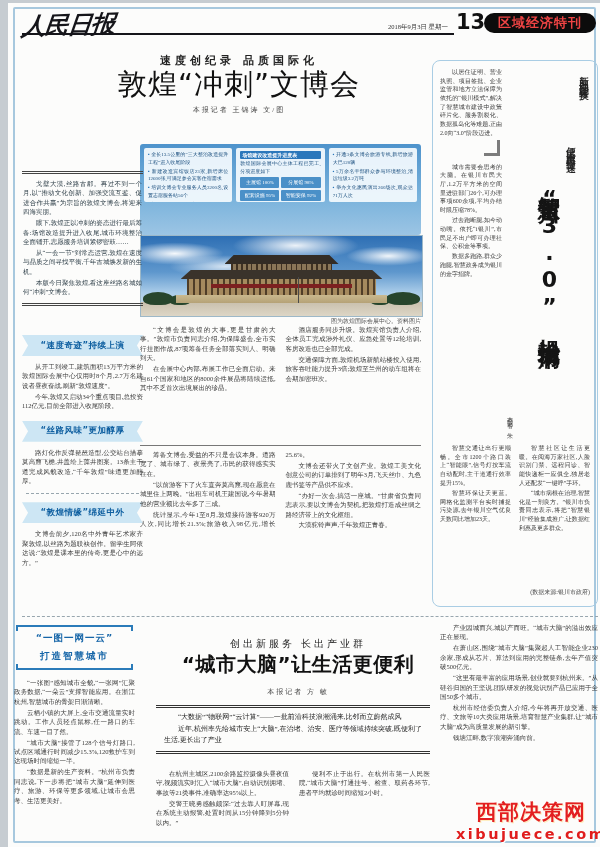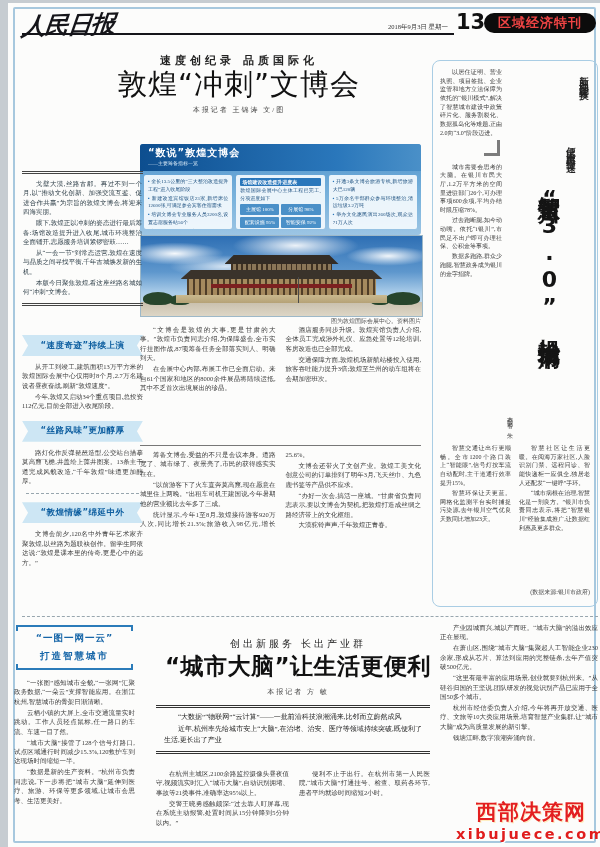--- a/index.html
+++ b/index.html
@@ -77,21 +77,21 @@
   .v-head{flex:1;display:flex;justify-content:center;writing-mode:vertical-rl;text-orientation:upright;
     font-size:22px;font-weight:bold;color:#141414;letter-spacing:2px;line-height:1.15;}
   .v-kick{width:28px;writing-mode:vertical-rl;text-orientation:upright;font-size:9.5px;font-weight:bold;color:#222;letter-spacing:3px;}
   .v-kick span{display:block;}
   .vk2{margin-top:72px;}
   .p-cols{column-count:2;column-gap:8px;height:142px;overflow:hidden;margin-top:4px;}
   .p-cols .para{font-size:6px;}
   .attr{text-align:right;font-size:6px;color:#444;margin-top:2px;}
   
   .b-kicker{left:150px;top:634px;width:280px;text-align:center;font-size:10px;font-weight:normal;letter-spacing:3px;color:#222;}
-  .b-headline{left:140px;top:648px;width:300px;text-align:center;font-size:23px;font-weight:bold;color:#111;letter-spacing:.5px;}
+  .b-headline{left:140px;top:648px;width:300px;text-align:center;font-size:20px;font-weight:bold;color:#111;letter-spacing:.5px;}
   .b-byline{left:150px;top:684px;width:280px;text-align:center;font-size:7px;color:#444;letter-spacing:2px;}
   .pull{left:148px;top:702px;width:274px;box-sizing:border-box;border-top:3px double #333;border-bottom:3px double #333;padding:4px 8px;}
   .pull .para{font-size:7px;line-height:1.5;color:#222;}
   .bracket-box{position:relative;padding:7px 4px;text-align:center;color:#1565a8;font-weight:bold;margin:2px 2px 8px;}
   .bracket-box::before{content:"";position:absolute;left:0;right:0;top:0;height:4px;
     border-top:2px solid #2b7bb9;border-left:2px solid #2b7bb9;border-right:2px solid #2b7bb9;}
   .bracket-box::after{content:"";position:absolute;left:0;right:0;bottom:0;height:4px;
     border-bottom:2px solid #2b7bb9;border-left:2px solid #2b7bb9;border-right:2px solid #2b7bb9;}
   .bb-l1{font-size:9.5px;letter-spacing:1px;}
   .bb-l2{font-size:9.5px;letter-spacing:2px;margin-top:5px;}
@@ -118,24 +118,20 @@
   <div class="abs page-num hei">13</div>
   <div class="abs section-badge hei">区域经济特刊</div>
 
   <div class="abs top-head">
     <div class="kicker hei">速度创纪录 品质国际化</div>
     <div class="headline1 hei">敦煌“冲刺”文博会</div>
     <div class="byline">本报记者 王锦涛 文/图</div>
   </div>
 
   <div class="abs info">
-    <div class="info-head">
-      <div class="info-title hei">“数说”敦煌文博会</div>
-      <div class="info-sub">——主要筹备指标一览</div>
-    </div>
     <div class="info-body">
       <div class="ipanel">
           <div class="bullet">全长13.5公里的“三大整治改造提升工程”进入收尾阶段</div>
           <div class="bullet">新建改造宾馆饭店23家,新增床位12600张,可满足参会宾客住宿需求</div>
           <div class="bullet">培训文博会专业服务人员3200名,设置志愿服务站56个</div>
           <div class="bullet">新增绿化面积4200亩,栽植各类苗木98万株</div>
         </div>
       <div class="ipanel">
         <div class="cp-header">场馆建设改造提升进度表</div>
         <p>敦煌国际会展中心主体工程已完工,分项进度如下</p>

